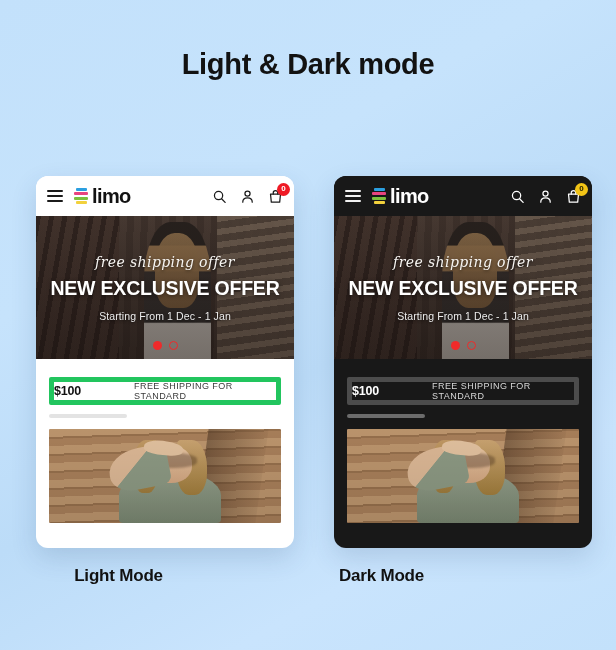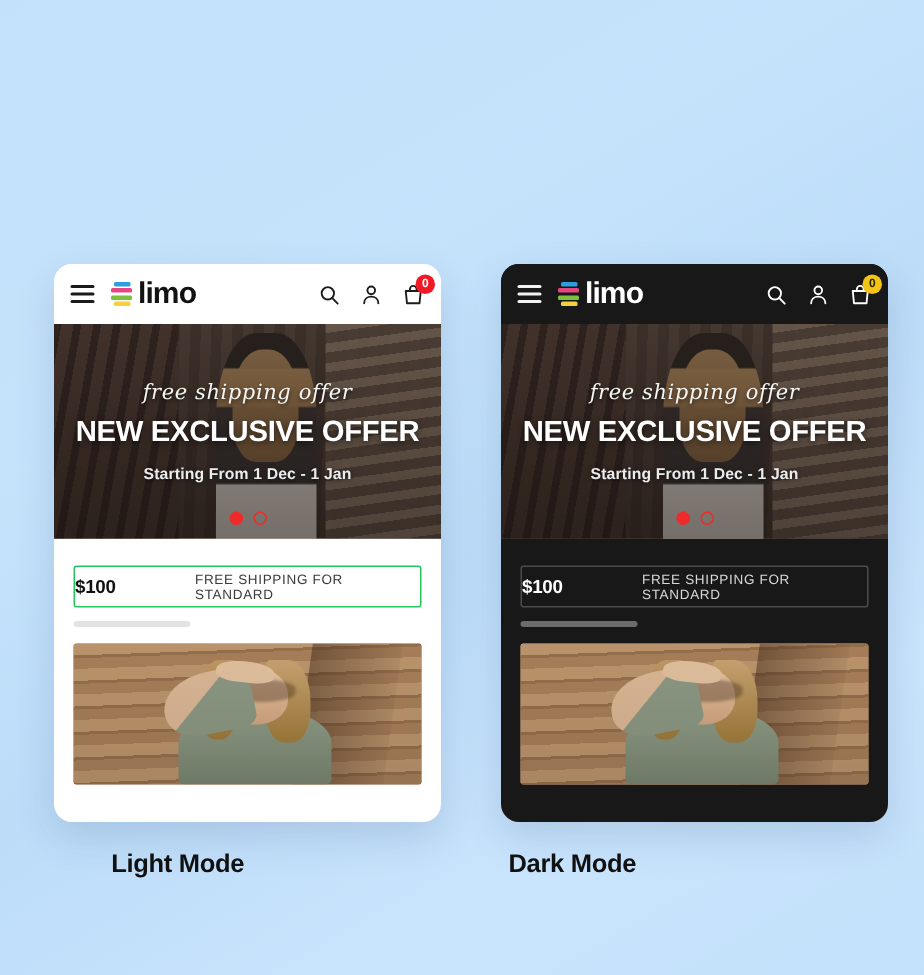--- a/index.html
+++ b/index.html
@@ -99,32 +99,32 @@
   .hero-content{position:absolute;inset:0;display:flex;flex-direction:column;align-items:center;justify-content:center;}
   .script{
     font-family:"DejaVu Serif", serif;font-style:italic;font-size:14px;color:#f7f5f2;
     letter-spacing:.4px;text-shadow:0 1px 3px rgba(0,0,0,.6);margin-bottom:7px;
   }
   .hero-title{
     font-size:19.5px;font-weight:bold;color:#ffffff;letter-spacing:-0.2px;
     text-shadow:0 1px 4px rgba(0,0,0,.55);white-space:nowrap;
   }
   .hero-sub{
-    margin-top:10px;font-size:10.5px;color:#ececec;font-weight:bold;letter-spacing:.1px;
+    margin-top:10px;font-size:10.5px;color:#ececec;font-weight:normal;letter-spacing:.1px;
     text-shadow:0 1px 3px rgba(0,0,0,.6);
   }
   .dots{position:absolute;bottom:9px;left:0;right:0;display:flex;justify-content:center;gap:7px;}
   .dot{width:9px;height:9px;border-radius:50%;}
   .dot.on{background:#ef2a2a;}
   .dot.off{border:1.4px solid #ef2a2a;box-sizing:border-box;background:transparent;}
 
   
   .promo-zone{padding:18px 13px 0 13px;}
   .promo{
-    border:1px solid #22c55e;border-radius:2px;height:28px;display:flex;align-items:center;
+    border:5px solid #22c55e;border-radius:2px;height:28px;display:flex;align-items:center;
     justify-content:center;gap:5px;box-sizing:border-box;
   }
   .phone.dark .promo{border-color:#4c4c4c;}
   .promo .price{font-size:12.5px;font-weight:bold;letter-spacing:-0.2px;}
   .promo .ptext{font-size:9px;letter-spacing:.45px;font-weight:400;padding-left:48px;}
   .phone.light .promo .price{color:#111;}
   .phone.light .promo .ptext{color:#3a3a3a;}
   .phone.dark .promo .price{color:#fff;}
   .phone.dark .promo .ptext{color:#d8d8d8;}
   .rule{margin-top:9px;width:78px;height:4px;border-radius:2px;}
@@ -162,20 +162,21 @@
     position:absolute;top:566px;left:0;width:500px;display:flex;justify-content:center;gap:43px;
   }
   .caption{width:220px;text-align:center;font-size:17px;font-weight:bold;color:#111;letter-spacing:-0.2px;}
 </style>
 </head>
 <body>
 
 <div class="page">
 
   <div class="head-wrap">
+    <h1 class="title">Light &amp; Dark mode</h1>
     <p class="subtitle">
     </p>
   </div>
 
   <div class="phones">
 
     <div class="phone light">
 
       <div class="appbar">
         <div class="burger">

